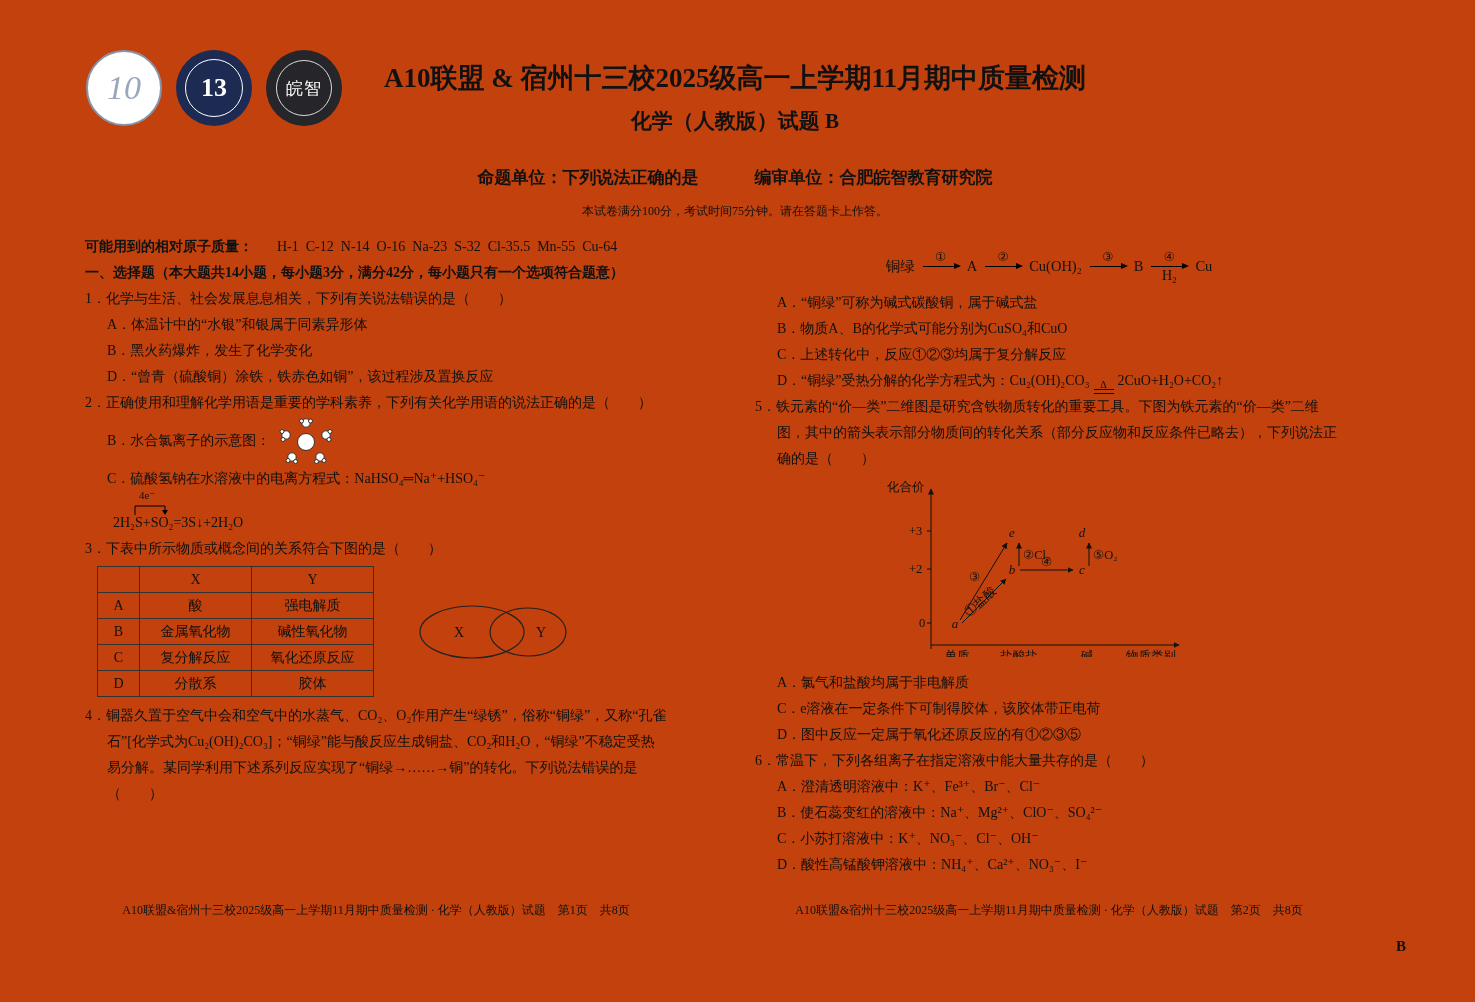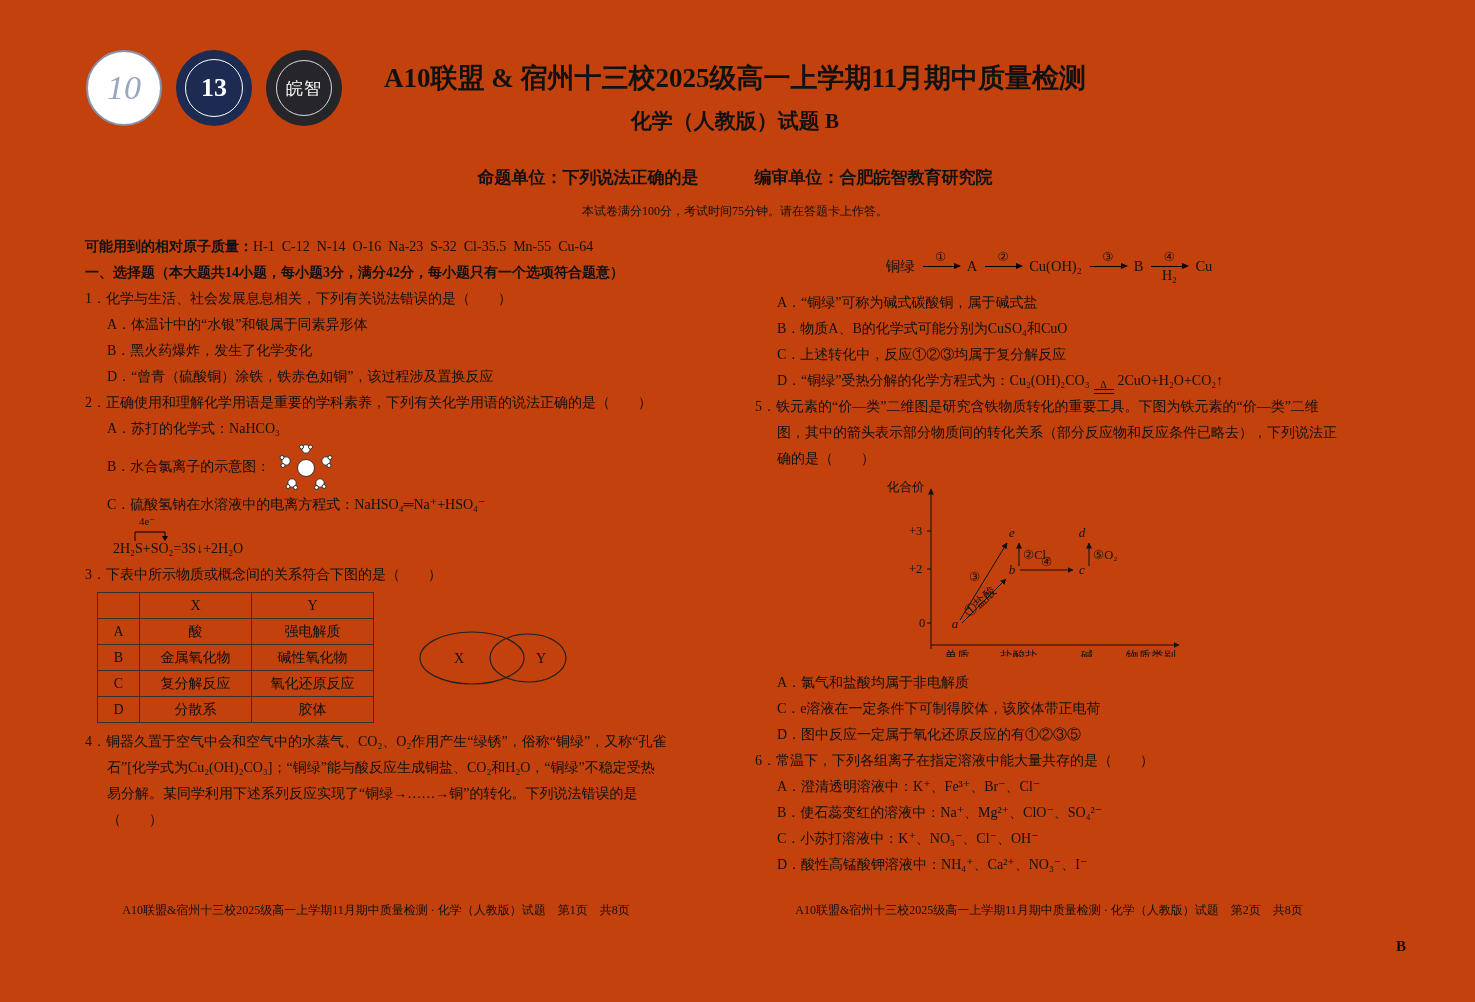--- a/index.html
+++ b/index.html
@@ -24,21 +24,21 @@
   .title2 { position:absolute; top:107px; left:300px; width:870px; text-align:center; font-size:21px; font-weight:bold; }
   .units  { position:absolute; top:166px; left:300px; width:870px; text-align:center; font-size:17px; font-weight:bold; }
   .units .gap { display:inline-block; width:56px; }
   .note   { position:absolute; top:203px; left:300px; width:870px; text-align:center; font-size:12px; }
 
   
   .col { position:absolute; font-size:14px; line-height:26px; }
   .col-left  { top:234px; left:85px;  width:582px; }
   .col-right { top:246px; left:755px; width:588px; }
   .bold { font-weight:bold; }
-  .pre  { white-space:pre-wrap; }
+  .pre  { white-space:pre-wrap;margin-left:24px; }
   .hang { padding-left:22px; text-indent:-22px; }
   .opt  { padding-left:22px; }
   .optflex { padding-left:22px; display:flex; align-items:center; }
   .optflex.baseline { align-items:flex-end; }
   .optflex > span:first-child { flex-shrink:0; }
 
   
   .q3-row { display:flex; align-items:center; gap:34px; margin:4px 0 6px 12px; }
   table.concept { border-collapse:collapse; font-size:14px; line-height:25px; }
   table.concept td { border:1px solid #333; text-align:center; height:26px; padding:0 6px; }
@@ -118,21 +118,20 @@
 
     <div class="q">
       <div class="hang">1．化学与生活、社会发展息息相关，下列有关说法错误的是（　　）</div>
       <div class="opt">A．体温计中的“水银”和银属于同素异形体</div>
       <div class="opt">B．黑火药爆炸，发生了化学变化</div>
       <div class="opt">D．“曾青（硫酸铜）涂铁，铁赤色如铜”，该过程涉及置换反应</div>
     </div>
 
     <div class="q">
       <div class="hang">2．正确使用和理解化学用语是重要的学科素养，下列有关化学用语的说法正确的是（　　）</div>
-      <div class="opt">A．苏打的化学式：NaHCO₃</div>
 
       <div class="optflex">
         <span>B．水合氯离子的示意图：</span>
         <svg class="ion-svg" width="56" height="50" viewBox="0 0 56 50">
           <circle cx="28" cy="26" r="8.5"></circle>
           <g>
             <circle cx="28" cy="7" r="4.2"></circle>
               <circle cx="23.5" cy="5" r="2"></circle>
               <circle cx="32.5" cy="5" r="2"></circle>
           </g>

